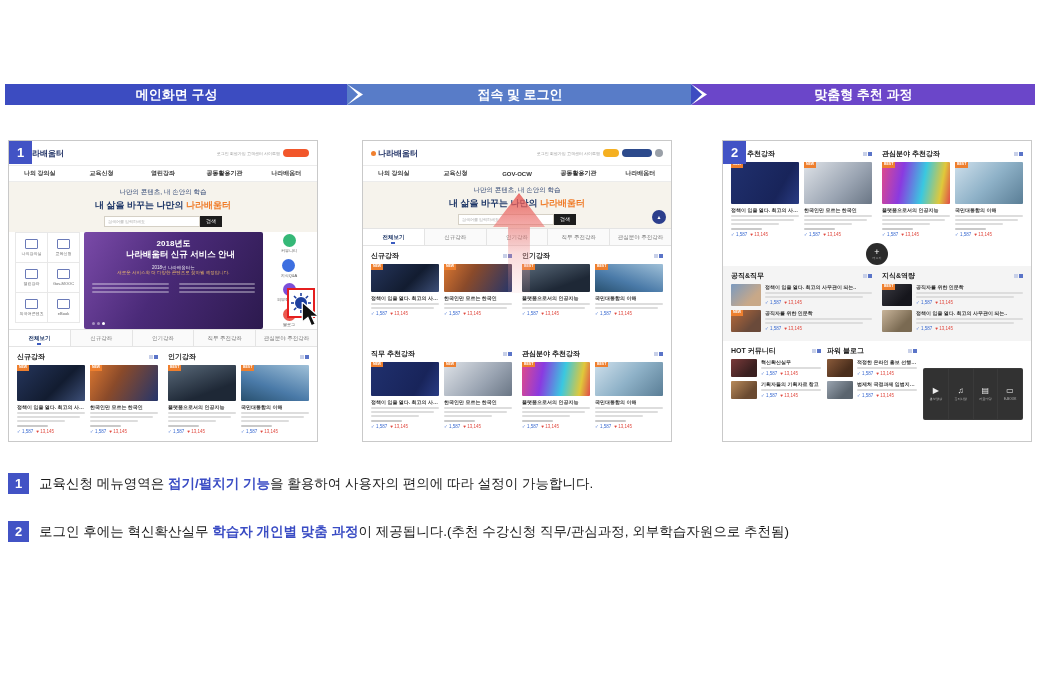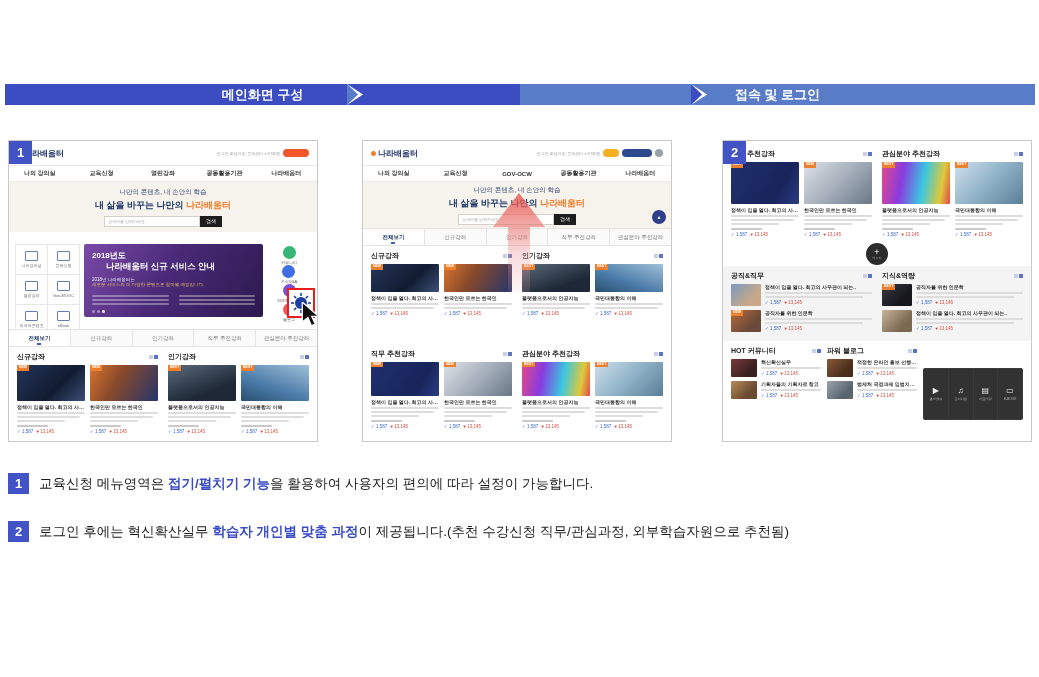--- a/index.html
+++ b/index.html
@@ -43,21 +43,21 @@
   .hline2{font-size:9px;font-weight:bold;color:#1d3667;}
   .hline2 .acc{color:#f07b28;}
   .msearch{display:flex;margin-top:2px;}
   .msinput{width:96px;height:11px;background:#fff;border:1px solid #d5d0c5;font-size:4px;color:#aaa;
            display:flex;align-items:center;padding:0 3px;box-sizing:border-box;}
   .msbtn{width:22px;height:11px;background:#1d1d1d;color:#fff;font-size:5px;display:flex;align-items:center;justify-content:center;}
   .collapsebtn{position:absolute;right:5px;bottom:4px;width:14px;height:14px;border-radius:50%;background:#2c3e8c;
                color:#fff;font-size:5px;display:flex;align-items:center;justify-content:center;z-index:7;}
 
   
-  .menurow{height:97px;flex:none;display:flex;padding:12px 6px;gap:4px;box-sizing:border-box;}
+  .menurow{height:97px;flex:none;display:flex;padding:0 6px;gap:4px;box-sizing:border-box;text-align:center;}
   .qgrid{display:grid;grid-template-columns:31px 31px;grid-auto-rows:29px;gap:1px;background:#e8e8e8;
          border:1px solid #e8e8e8;align-self:flex-start;}
   .qcell{background:#fff;display:flex;flex-direction:column;align-items:center;justify-content:center;gap:2px;}
   .qicon{width:11px;height:8px;border:1px solid #6a7ab8;border-radius:1px;}
   .qlabel{font-size:4px;color:#666;white-space:nowrap;}
   .mbanner{flex:1;min-width:0;background:linear-gradient(120deg,#7a4aa8 0%,#4a2a78 45%,#2c1a4e 100%);
            border-radius:2px;color:#fff;padding:6px 8px 10px;position:relative;box-sizing:border-box;}
   .b1{font-size:8px;font-weight:bold;} .b2{font-size:8.5px;font-weight:bold;margin-left:14px;}
   .bsub1{font-size:4.5px;opacity:.9;margin-top:4px;} .bsub2{font-size:4.5px;opacity:.9;color:#f5c16a;}
   .bbars{display:flex;gap:10px;margin-top:6px;}
@@ -152,20 +152,21 @@
 </style>
 </head>
 <body>
 
 <div id="page">
 
 
   <div class="stepbar" id="stepbar">
       <div class="seg" style="background: rgb(60, 76, 193);">메인화면 구성</div>
       <div class="seg" style="background: rgb(88, 124, 200);">접속 및 로그인</div>
+      <div class="seg" style="background: rgb(107, 70, 201);">맞춤형 추천 과정</div>
       <div class="junction" style="left: calc(33.3333% - 1px);"><svg width="20" height="21" viewBox="0 0 20 21">
           <polygon points="0,0 16,10.5 0,21" fill="#ffffff"></polygon>
           <polygon points="0,0 11,10.5 0,21" fill="#587cc8"></polygon>
         </svg></div>
       <div class="junction" style="left: calc(66.6667% - 1px);"><svg width="20" height="21" viewBox="0 0 20 21">
           <polygon points="0,0 16,10.5 0,21" fill="#ffffff"></polygon>
           <polygon points="0,0 11,10.5 0,21" fill="#3c4cc1"></polygon>
         </svg></div>
     </div>
 

